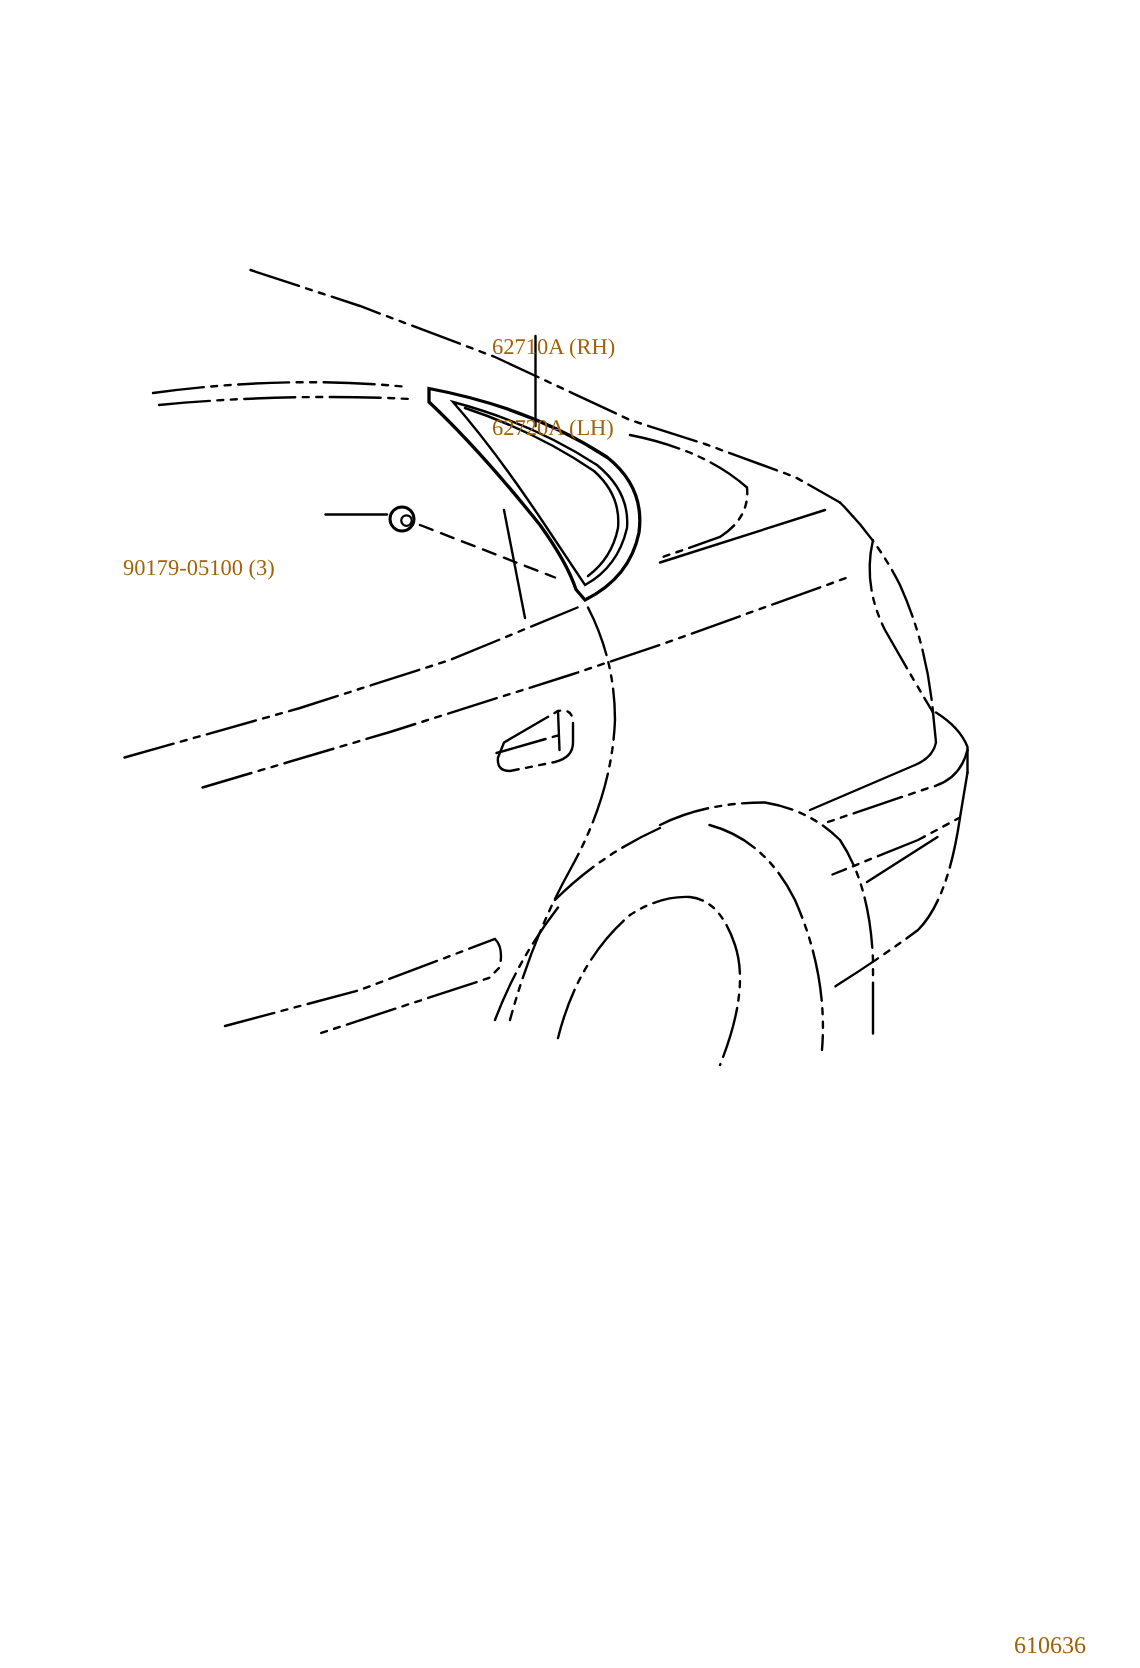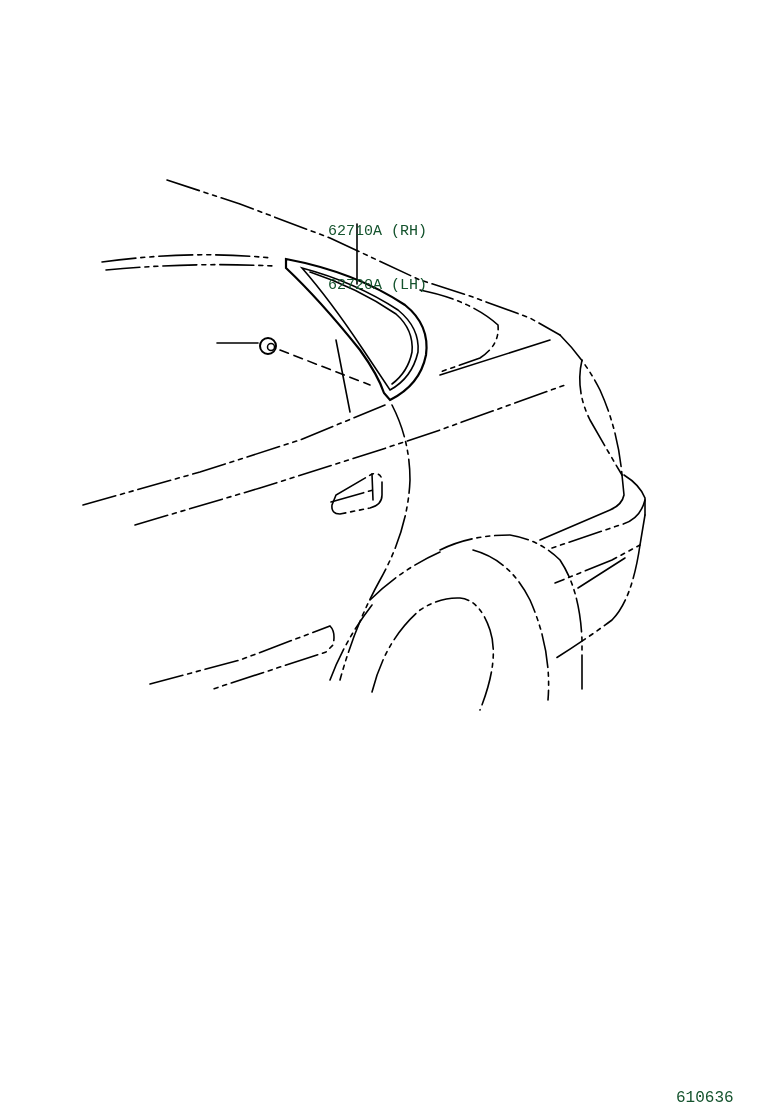--- a/index.html
+++ b/index.html
@@ -1,22 +1,22 @@
 <!DOCTYPE html>
 <html><head>
   <meta charset="utf-8">
   <style>
     html, body { margin: 0; padding: 0; background: #ffffff; }
     body { width: 760px; height: 1112px; position: relative; overflow: hidden; }
     #diagram { position: absolute; left: 0; top: 0; width: 760px; height: 1112px; }
     .label {
       position: absolute;
-      font-family: Liberation Mono, monospace;
+      font-family: Liberation Serif, serif;
       font-size: 15px;
-      color: #14532d;
+      color: #a16207;
       line-height: 18px;
       white-space: pre;
       letter-spacing: 0px;
     }
     #lbl-part-main { left: 328px; top: 187px; }
     #lbl-part-clip { left: 82px; top: 334px; }
     #lbl-fig { left: 676px; top: 1079px; font-size: 16px; margin-top: 10px; }
     svg .ln { fill: none; stroke: #000; stroke-width: 1.6; stroke-linecap: round; }
     svg .dd { stroke-dasharray: 34 5 4 5 4 5; }
     svg .dash { stroke-dasharray: 9 6; }
@@ -73,15 +73,18 @@
     <path class="ln dd" d="M330 680 Q345 640 372 605"></path>
 
     <path class="ln dd" d="M150 684 L240 660 L330 626 Q336 632 333 645 L326 652 L210 690"></path>
   </svg>
 
   <div class="label" id="lbl-part-main">
     <div>62710A (RH)</div>
     <div>62720A (LH)</div>
   </div>
 
+  <div class="label" id="lbl-part-clip">
+    <div>90179-05100 (3)</div>
+  </div>
 
   <div class="label" id="lbl-fig">610636</div>
 </div>
 
 </body></html>

